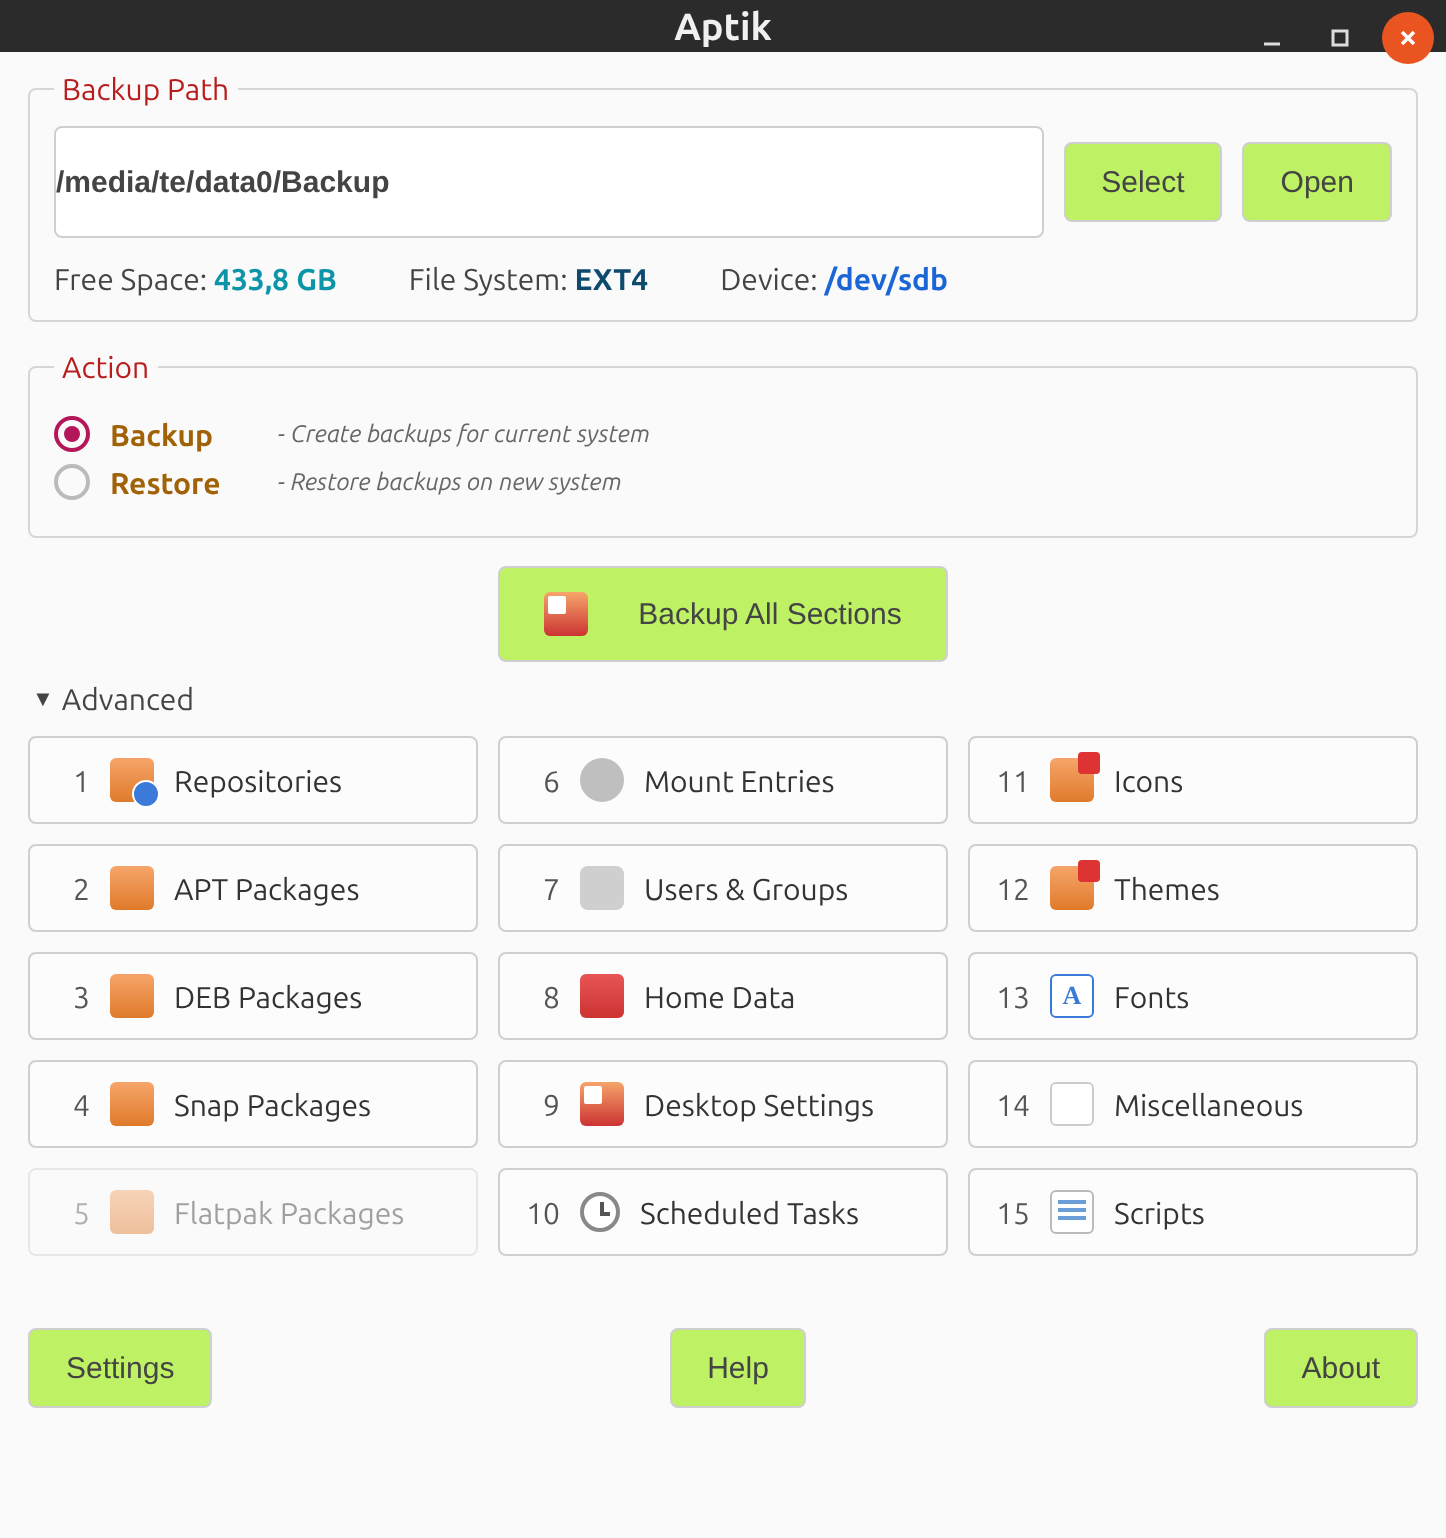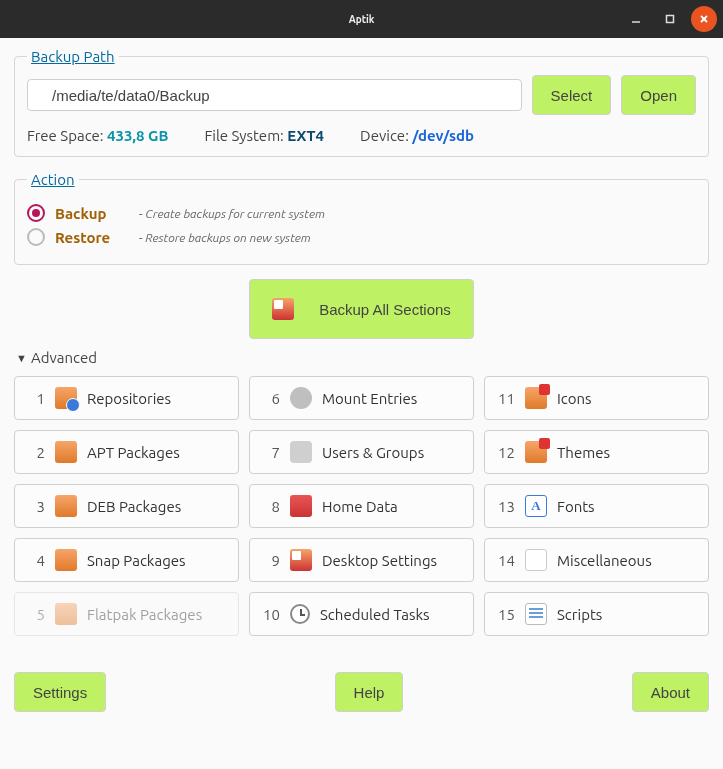--- a/index.html
+++ b/index.html
@@ -8,28 +8,28 @@
     font-family: "Ubuntu", "Segoe UI", sans-serif;
     background: #fafafa;
     font-size: 14px;
     color: #333;
     width: 723px;
     height: 769px;
     overflow: hidden;
   }
   .titlebar {
     background: #2b2b2b;
-    height: 38px;
+    height: 26px;
     display: flex;
     align-items: center;
     justify-content: center;
     position: relative;
     color: #f0f0f0;
     font-weight: 600;
-    font-size: 10px;
+    font-size: 19px;
   }
   .win-controls {
     position: absolute;
     right: 6px;
     top: 6px;
     display: flex;
     gap: 8px;
     align-items: center;
   }
   .win-btn {
@@ -45,32 +45,31 @@
   .content { padding: 10px 14px 0 14px; }
   fieldset {
     border: 1px solid #d6d6d6;
     border-radius: 4px;
     margin: 0 0 14px 0;
     padding: 10px 12px 12px 12px;
   }
   legend {
     padding: 0 4px;
     font-size: 15px;
-    color: #0369a1;
-    text-decoration: underline;
+    color: #b91c1c;
   }
   .path-row { display: flex; gap: 10px; align-items: center; }
   .path-input {
     flex: 1;
-    height: 32px;
+    height: 56px;
     border: 1px solid #cfcfcf;
     border-radius: 4px;
-    padding: 0 24px;
-    font-size: 15px;
-    font-weight: 400;
+    padding: 0 0;
+    font-size: 15px;
+    font-weight: 700;
     color: #444;
     background: #fff;
   }
   .btn {
     height: 40px;
     border: 1px solid #cfcfcf;
     border-radius: 4px;
     background: #bef264;
     padding: 0 18px;
     font-size: 15px;
@@ -202,21 +201,21 @@
       <span class="radio-desc">- Create backups for current system</span>
     </div>
     <div class="radio-row">
       <span class="radio"></span>
       <span class="radio-label">Restore</span>
       <span class="radio-desc">- Restore backups on new system</span>
     </div>
   </fieldset>
 
   <div class="center-row">
-    <button class="btn" style="height:60px;padding:0 22px;gap:25px;">
+    <button class="btn" style="height:48px;padding:0 22px;gap:25px;">
       <span class="ico ico-settings"></span>
       <span>Backup All Sections</span>
     </button>
   </div>
 
   <div class="expander">
     <span class="tri">▼</span>
     <span>Advanced</span>
   </div>
 

